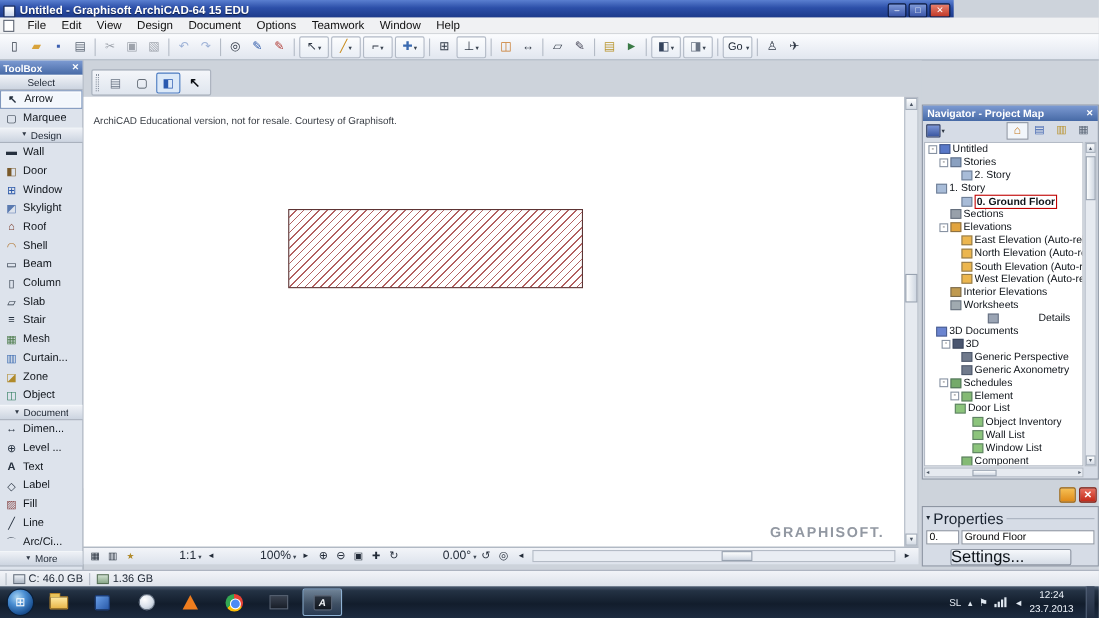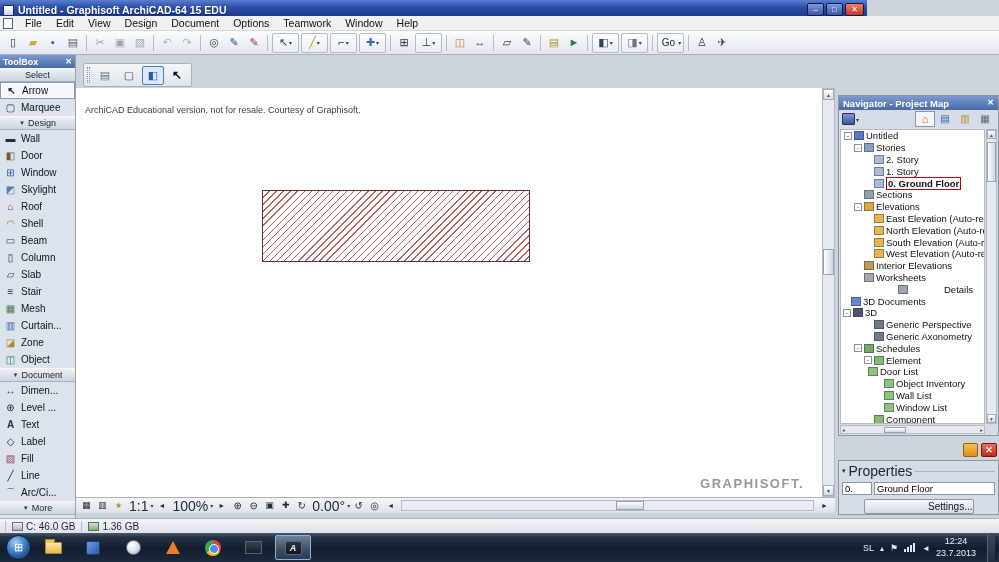--- a/index.html
+++ b/index.html
@@ -115,21 +115,21 @@
   .watermark{position:absolute;right:18px;bottom:6px;font-size:13px;font-weight:bold;letter-spacing:1.5px;color:#9298a2;}
   .v-scroll{position:absolute;left:746px;top:33px;width:13px;height:409px;background:#e6eaf0;border:1px solid #b4bbc6;}
   .v-arrow{position:absolute;left:0;width:11px;height:11px;font-size:6px;color:#4a5462;text-align:center;line-height:11px;background:linear-gradient(#fdfefe,#d4dbe5);border:1px solid #a4adba;}
   .v-arrow.up{top:0;}
   .v-arrow.up::before{content:"▴";}
   .v-arrow.down{bottom:0;}
   .v-arrow.down::before{content:"▾";}
   .v-thumb{position:absolute;left:0;top:160px;width:11px;height:26px;background:linear-gradient(90deg,#fdfefe,#cfd7e2);border:1px solid #98a2b0;}
   .canvas-bottom{position:absolute;left:0;top:442px;width:759px;height:16px;background:linear-gradient(#f3f5f9,#dde3ec);border-top:1px solid #a9b1bd;display:flex;align-items:center;gap:1px;padding:0 3px;font-size:9px;color:#222b38;}
   .bb-btn{height:14px;min-width:15px;display:flex;align-items:center;justify-content:center;line-height:1;}
-  .bb-text{font-size:14px;padding:0 2px;white-space:nowrap;}
+  .bb-text{font-size:11px;padding:0 2px;white-space:nowrap;margin-left:34px;}
   .bb-caret::before{content:"▾";font-size:6px;color:#3a4450;}
   .bb-pen-sets::before{content:"▦";}
   .bb-layers::before{content:"▥";}
   .bb-favorites::before{content:"★";font-size:8px;color:#b08a2a;}
   .bb-prev::before{content:"◄";font-size:7px;}
   .bb-next::before{content:"►";font-size:7px;}
   .bb-zoom-in::before{content:"⊕";font-size:10px;}
   .bb-zoom-out::before{content:"⊖";font-size:10px;}
   .bb-fit::before{content:"▣";}
   .bb-pan::before{content:"✚";}
@@ -200,21 +200,21 @@
   
   .props{position:absolute;left:838px;top:460px;width:161px;height:55px;background:#d6dce6;border:1px solid #8d95a2;padding:2px 3px;}
   .props-header{display:flex;align-items:center;gap:3px;font-size:14px;color:#1a2330;}
   .props-caret{font-size:7px;}
   .props-caret::before{content:"▾";}
   .props-rule{flex:1;height:1px;background:#aab2bf;}
   .props-fields{display:flex;gap:2px;margin-top:3px;}
   .pfield{background:#fff;border:1px solid #8d95a2;height:13px;font-size:9.5px;line-height:11px;padding:0 2px;overflow:hidden;white-space:nowrap;}
   .pfield.num{width:30px;}
   .pfield.name{flex:1;}
-  .settings-btn{margin:4px auto 0;width:110px;height:15px;background:linear-gradient(#f6f8fb,#d5dce6);border:1px solid #8d95a2;border-radius:2px;font-size:10px;text-align:right;line-height:13px;color:#0d1218;}
+  .settings-btn{margin:4px auto 0;width:110px;height:15px;background:linear-gradient(#f6f8fb,#d5dce6);border:1px solid #8d95a2;border-radius:2px;font-size:15px;text-align:left;line-height:13px;color:#0d1218;}
 
   
   .statusbar{position:absolute;left:0;top:518px;width:999px;height:15px;background:linear-gradient(#f2f4f8,#dde2ea);border-top:1px solid #a9b1bd;display:flex;align-items:center;font-size:10px;color:#1a2330;padding:0 5px;gap:6px;}
   .sb-msg{flex:1;white-space:nowrap;overflow:hidden;}
   .sb-sep{width:1px;height:11px;background:#b4bbc6;}
   .sb-group{display:flex;align-items:center;gap:3px;white-space:nowrap;}
   .disk-icon{width:11px;height:9px;background:linear-gradient(#eef2f8,#aab4c2);border:1px solid #66707e;}
   .memory-icon{width:11px;height:9px;background:linear-gradient(#cfe0cf,#8aa88a);border:1px solid #567056;}
 
   
@@ -743,21 +743,21 @@
         <span class="nicon stories-icon"></span>
         <span class="nlabel">Stories</span>
       </div>
 
       <div class="nav-row" style="padding-left: 23px;">
         <span class="expander"></span>
         <span class="nicon story-icon"></span>
         <span class="nlabel">2. Story</span>
       </div>
 
-      <div class="nav-row" style="padding-left: 23px;">
+      <div class="nav-row" style="">
         <span class="expander"></span>
         <span class="nicon story-icon"></span>
         <span class="nlabel">1. Story</span>
       </div>
 
       <div class="nav-row" style="padding-left: 23px;">
         <span class="expander"></span>
         <span class="nicon story-icon"></span>
         <span class="nlabel selected">0. Ground Floor</span>
       </div>
@@ -815,21 +815,21 @@
         <span class="nicon details-icon"></span>
         <span class="nlabel">Details</span>
       </div>
 
       <div class="nav-row" style="">
         <span class="expander"></span>
         <span class="nicon three-d-documents-icon"></span>
         <span class="nlabel">3D Documents</span>
       </div>
 
-      <div class="nav-row" style="padding-left: 2px;">
+      <div class="nav-row" style="padding-left: 15px;">
         <span class="expander">-</span>
         <span class="nicon three-d-icon"></span>
         <span class="nlabel">3D</span>
       </div>
 
       <div class="nav-row" style="padding-left: 23px;">
         <span class="expander"></span>
         <span class="nicon perspective-icon"></span>
         <span class="nlabel">Generic Perspective</span>
       </div>

